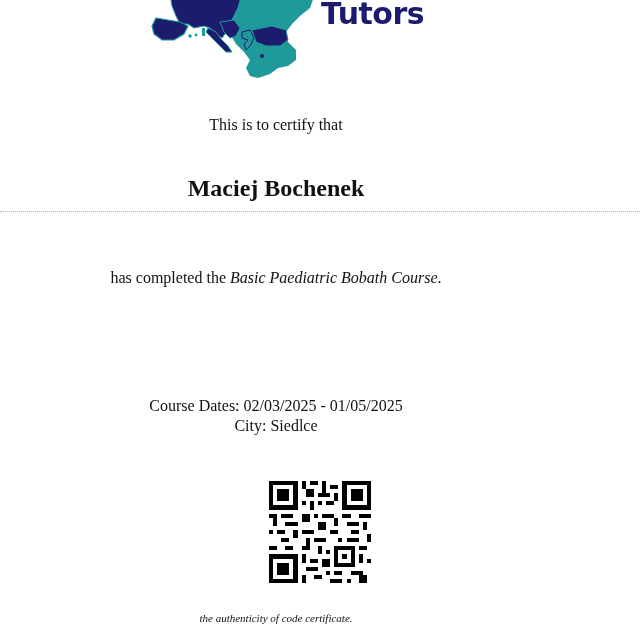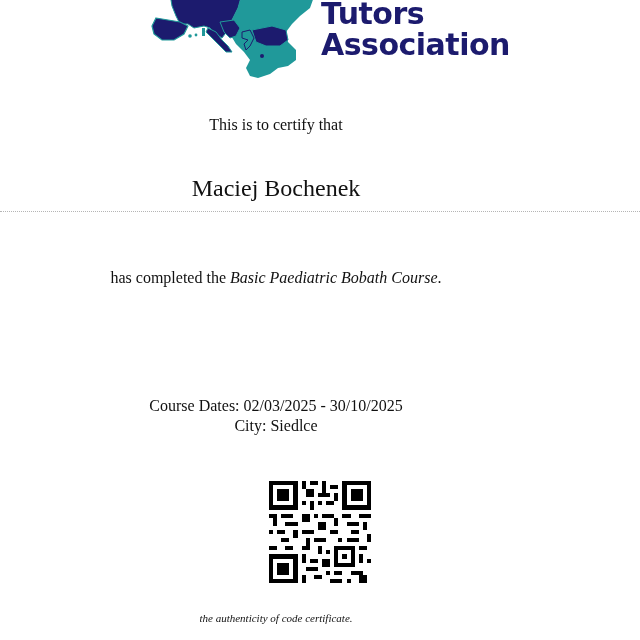--- a/index.html
+++ b/index.html
@@ -48,21 +48,21 @@
       width: 552px;
       text-align: center;
     }
     .certify {
       top: 116px;
       font-size: 16px;
     }
     .name {
       top: 175px;
       font-size: 24px;
-      font-weight: normal;
+      font-weight: bold;
     }
     .dotted-line {
       position: absolute;
       left: 0;
       top: 211px;
       width: 640px;
       height: 0;
       border-top: 1px dotted #b5b5b5;
     }
     .completed {
@@ -111,36 +111,35 @@
     <path d="M102 36 L122 32 L136 36 L138 46 L130 52 L116 52 L106 48 Z" fill="#1c1b6e" stroke="#20999a" stroke-width="1"></path>
 
     <path d="M92 38 L100 36 L104 44 L100 52 L96 56 L94 50 L98 46 L92 44 Z" fill="#20999a" stroke="#1c1b6e" stroke-width="1"></path>
 
     <circle cx="40" cy="42" r="1.8" fill="#20999a"></circle>
     <circle cx="46" cy="41" r="1.4" fill="#20999a"></circle>
     <circle cx="112" cy="62" r="2" fill="#1c1b6e"></circle>
   </svg>
   <div class="logo-text">
     <div>Tutors</div>
-    <div>Association</div>
   </div>
 </div>
 
 <div class="center certify">This is to certify that</div>
 
 <div class="center name">Maciej Bochenek</div>
 
 <div class="dotted-line"></div>
 
 <div class="center completed">
   <div><span>has completed the </span><em>Basic Paediatric Bobath Course</em><span>.</span></div>
 </div>
 
 <div class="center details">
-  <div>Course Dates: 02/03/2025 - 30/10/2025</div>
+  <div>Course Dates: 02/03/2025 - 01/05/2025</div>
   <div>City: Siedlce</div>
 </div>
 
 <svg class="qr" viewBox="0 0 25 25" shape-rendering="crispEdges">
   <rect x="0" y="0" width="25" height="25" fill="#ffffff"></rect>
 
   <g fill="#000">
     <rect x="0" y="0" width="7" height="7"></rect>
       <rect x="1" y="1" width="5" height="5" fill="#fff"></rect>
       <rect x="2" y="2" width="3" height="3"></rect>

